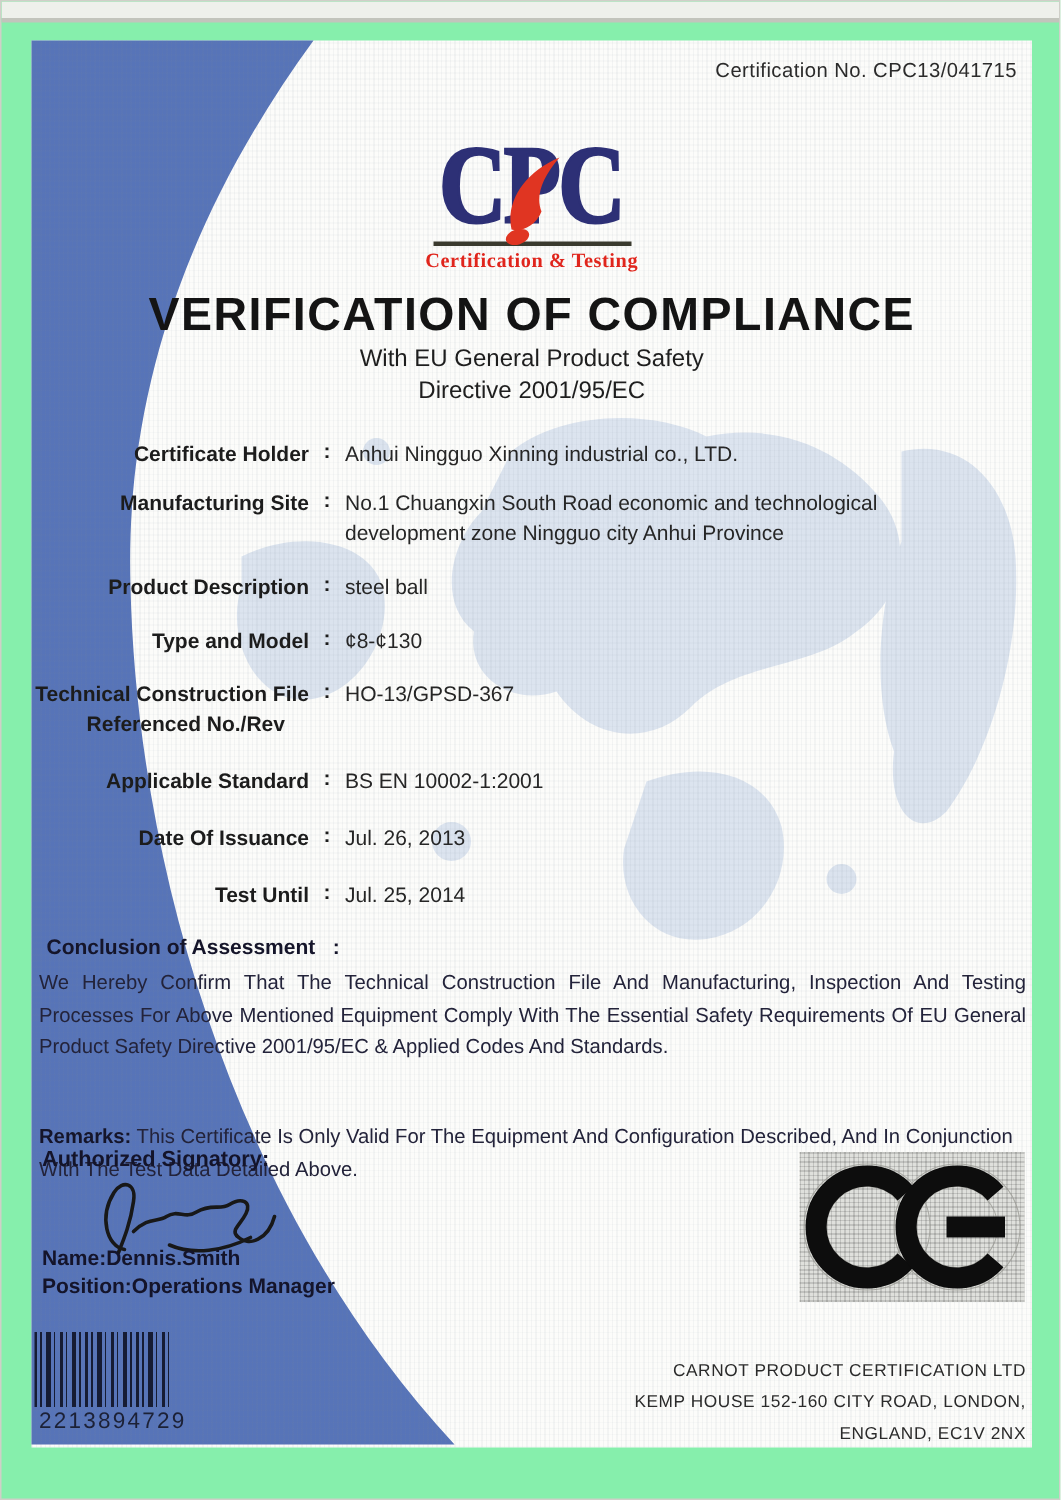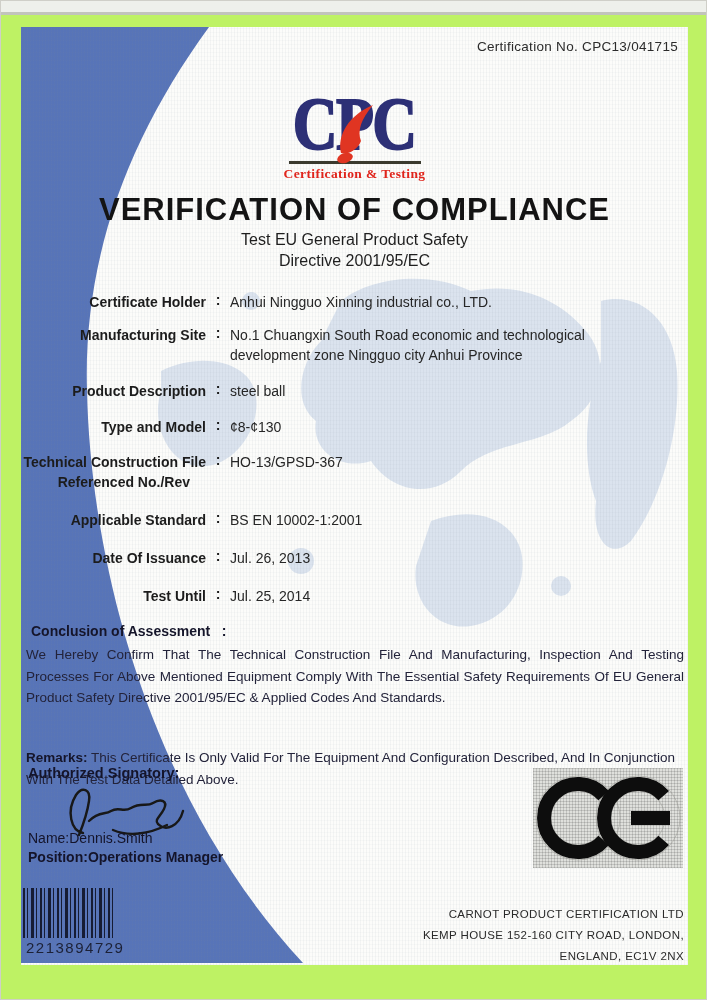--- a/index.html
+++ b/index.html
@@ -1,17 +1,17 @@
 <!DOCTYPE html>
 <html><head>
 <meta charset="utf-8">
 <style>
   html,body{margin:0;padding:0;background:#ffffff;}
   .page{position:relative;width:707px;height:1000px;overflow:hidden;
-        font-family:"Liberation Sans",sans-serif;background:#bef264;border:1px solid #cfcfc8;box-sizing:border-box;}
+        font-family:"Liberation Sans",sans-serif;background:#86efac;border:1px solid #cfcfc8;box-sizing:border-box;}
   
   .strip-a{position:absolute;left:0;top:0;width:707px;height:11px;background:#eef0eb;}
   .strip-b{position:absolute;left:0;top:11px;width:707px;height:3px;background:#c2c4bc;}
   
   .paper{position:absolute;left:20px;top:26px;width:667px;height:938px;background:#fcfcfa;}
   .texture{position:absolute;left:20px;top:26px;width:667px;height:938px;z-index:3;pointer-events:none;
      background:repeating-linear-gradient(90deg,rgba(120,135,150,.07) 0 1px,rgba(0,0,0,0) 1px 3px),
                 repeating-linear-gradient(0deg,rgba(120,135,150,.04) 0 1px,rgba(0,0,0,0) 1px 4px);}
   .layer{position:absolute;left:0;top:0;z-index:1;}
   .watermark{z-index:2;}
@@ -40,21 +40,21 @@
   .val{flex:1;color:#262626;line-height:20px;padding-right:28px;}
 
   .concl-head{position:absolute;left:30px;top:622px;font-size:14px;font-weight:700;color:#15152a;}
   .concl-body{position:absolute;left:25px;top:643px;width:658px;font-size:13.5px;color:#23233a;
               line-height:21.5px;text-align:justify;}
   .remarks{position:absolute;left:25px;top:711px;width:660px;font-size:13.5px;color:#23233a;line-height:21.5px;margin-top:35px;}
   .remarks b{color:#15152a;}
 
   .auth{position:absolute;left:27px;top:764px;font-size:14.5px;font-weight:700;color:#14142a;}
   .signature{position:absolute;left:52px;top:782px;}
-  .sig-name{position:absolute;left:27px;top:829px;font-size:14px;font-weight:400;color:#14142a;}
+  .sig-name{position:absolute;left:27px;top:829px;font-size:14px;font-weight:700;color:#14142a;}
   .sig-pos{position:absolute;left:27px;top:848px;font-size:14px;font-weight:700;color:#14142a;}
 
   .ce-box{position:absolute;left:532px;top:767px;width:150px;height:100px;background:#dfe0dc;
      background-image:repeating-linear-gradient(0deg,rgba(0,0,0,.13) 0 1px,rgba(0,0,0,0) 1px 3px),
                       repeating-linear-gradient(90deg,rgba(0,0,0,.13) 0 1px,rgba(0,0,0,0) 1px 3px);}
   .sr{position:absolute;width:1px;height:1px;overflow:hidden;clip-path:inset(50%);}
 
   .barcode{position:absolute;left:22px;top:887px;width:90px;height:50px;
      background:repeating-linear-gradient(90deg,#161c34 0 2px,rgba(0,0,0,0) 2px 4px,#161c34 4px 5px,
         rgba(0,0,0,0) 5px 8px,#161c34 8px 11px,rgba(0,0,0,0) 11px 13px,#161c34 13px 14px,rgba(0,0,0,0) 14px 17px);}
@@ -101,21 +101,21 @@
           <path d="M12,50 C8,32 20,12 44,2 C32,16 28,28 32,38 C28,48 18,52 12,50 Z" fill="#e03522"></path>
           <ellipse cx="16" cy="55" rx="8" ry="5" fill="#e03522" transform="rotate(-18 16 55)"></ellipse>
         </svg>
       </div>
       <div class="logo-rule"></div>
       <div class="tagline">Certification &amp; Testing</div>
     </div>
 
     <div class="title">VERIFICATION OF COMPLIANCE</div>
     <div class="subtitle">
-      <div>Test EU General Product Safety</div>
+      <div>With EU General Product Safety</div>
       <div>Directive 2001/95/EC</div>
     </div>
 
     <div class="row" style="top:291px">
       <div class="lbl">Certificate Holder</div>
       <div class="sep">:</div>
       <div class="val">Anhui Ningguo Xinning industrial co., LTD.</div>
     </div>
     <div class="row" style="top:324px">
       <div class="lbl">Manufacturing Site</div>

